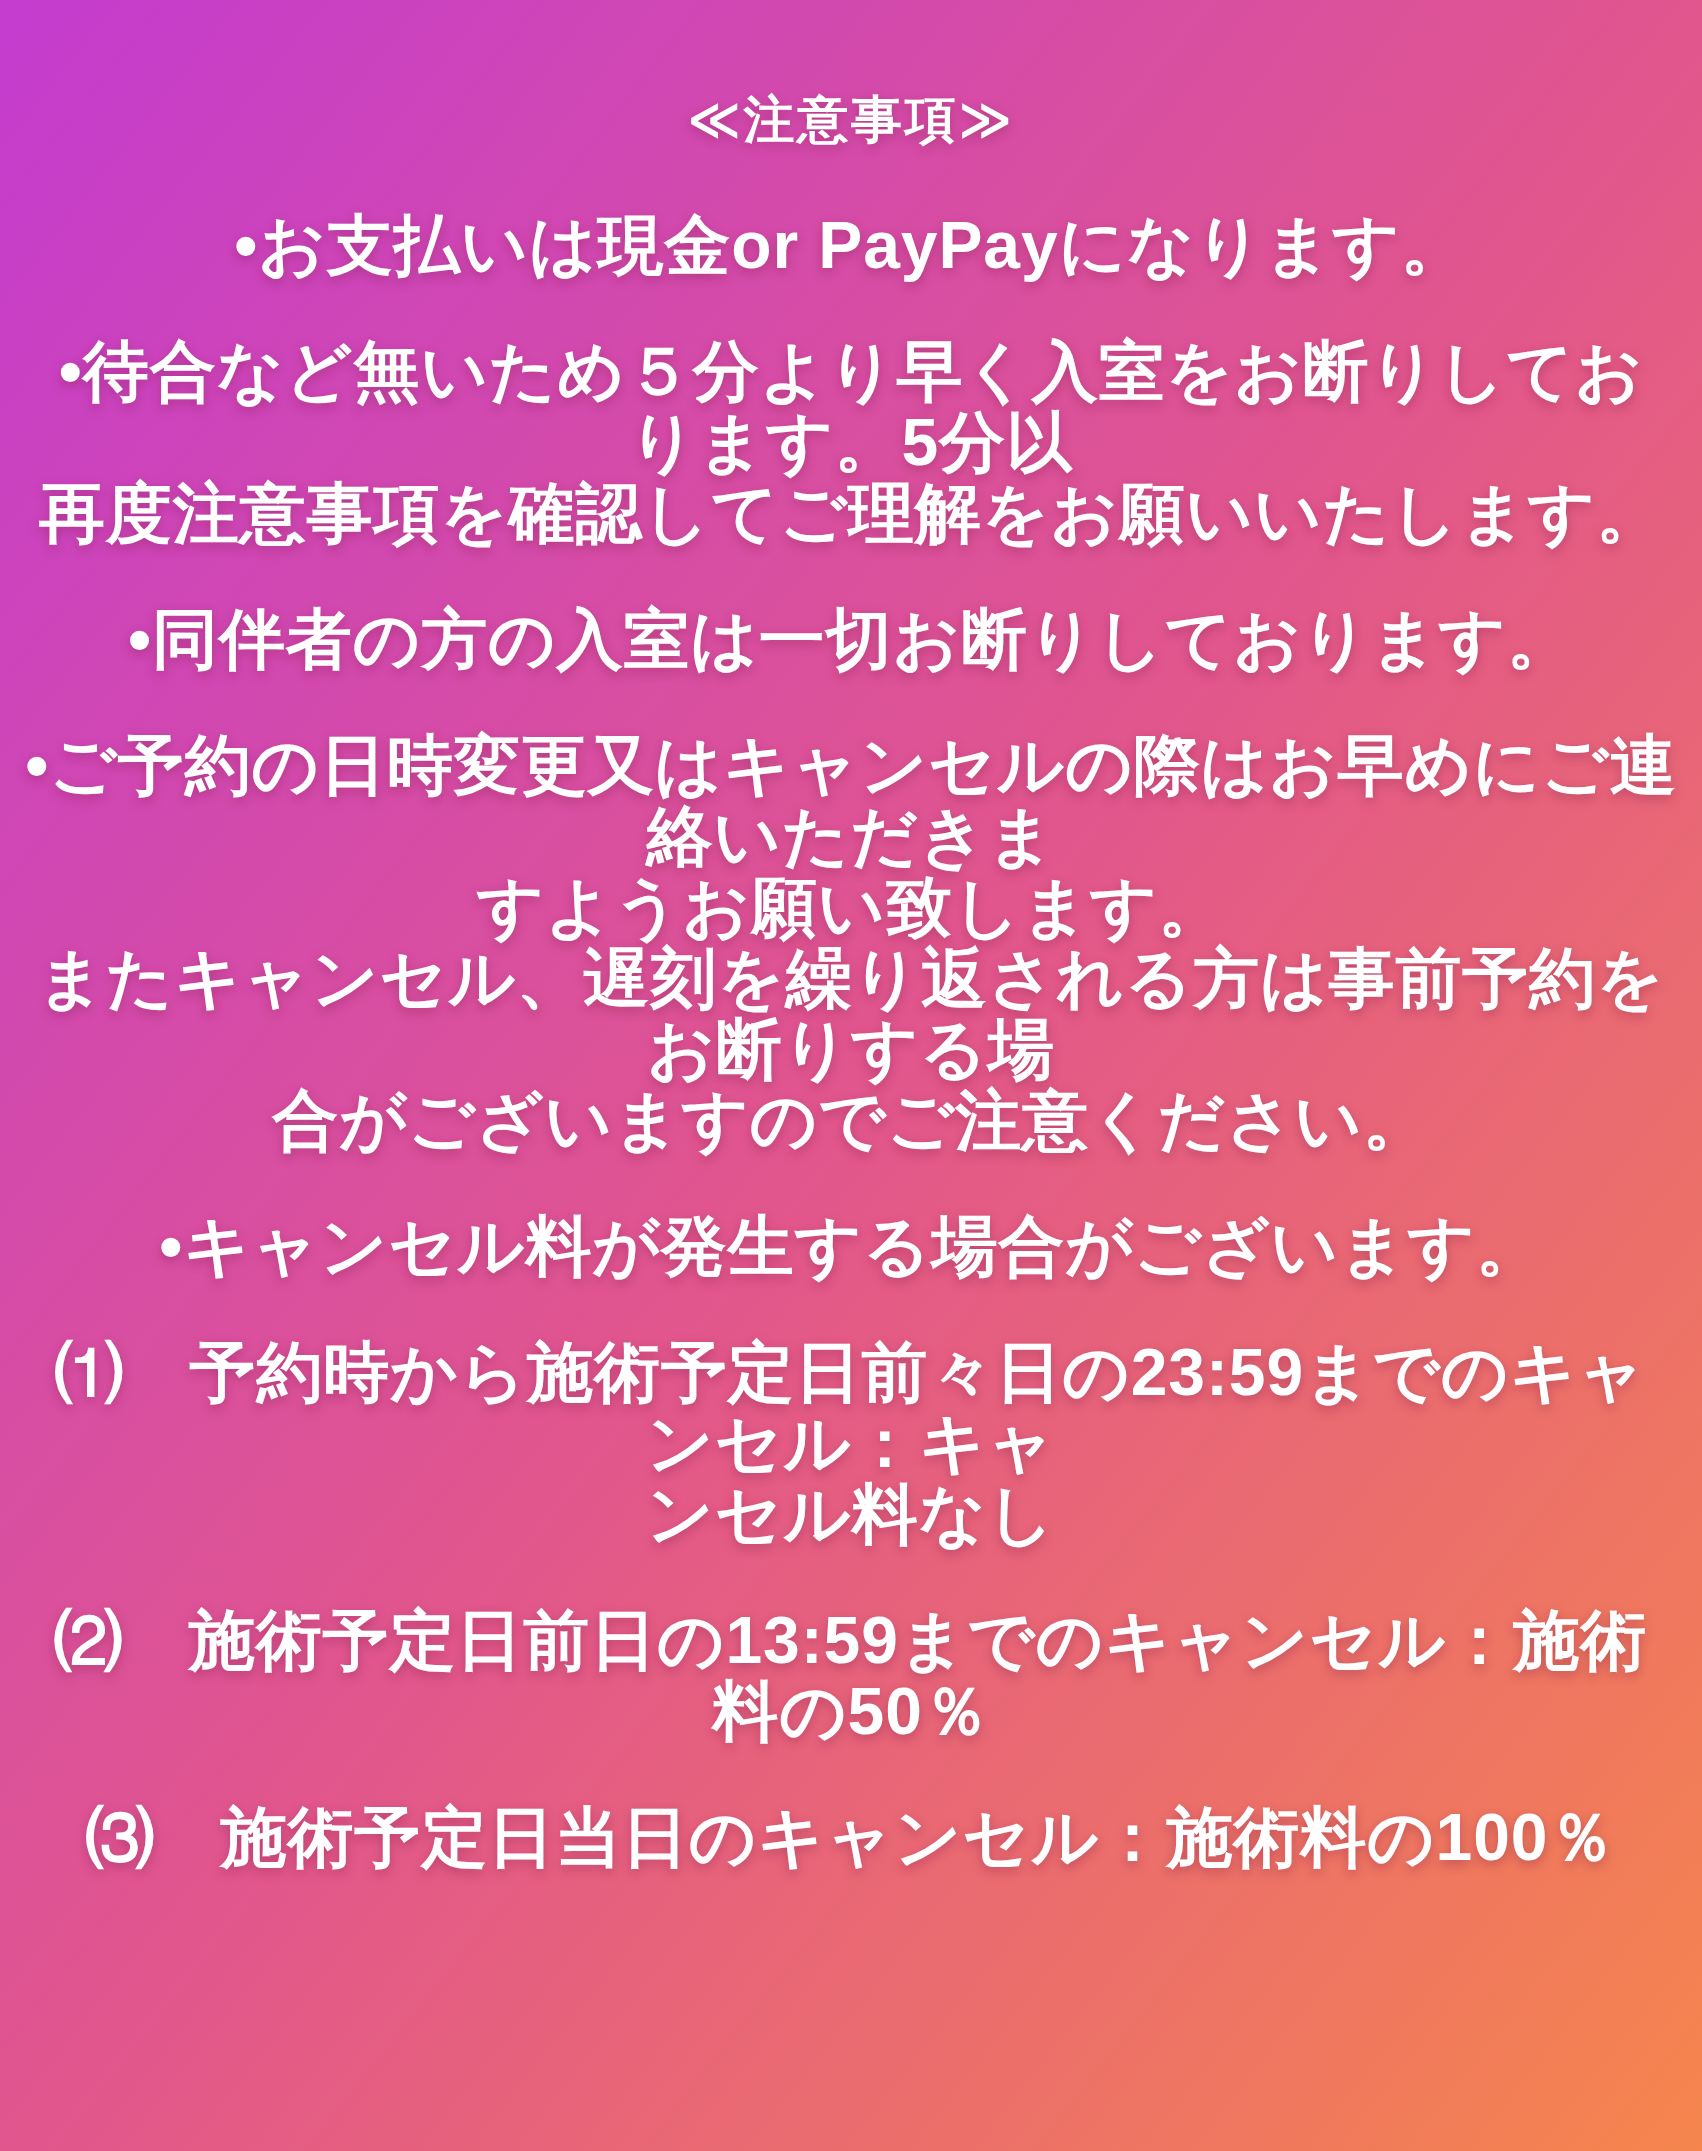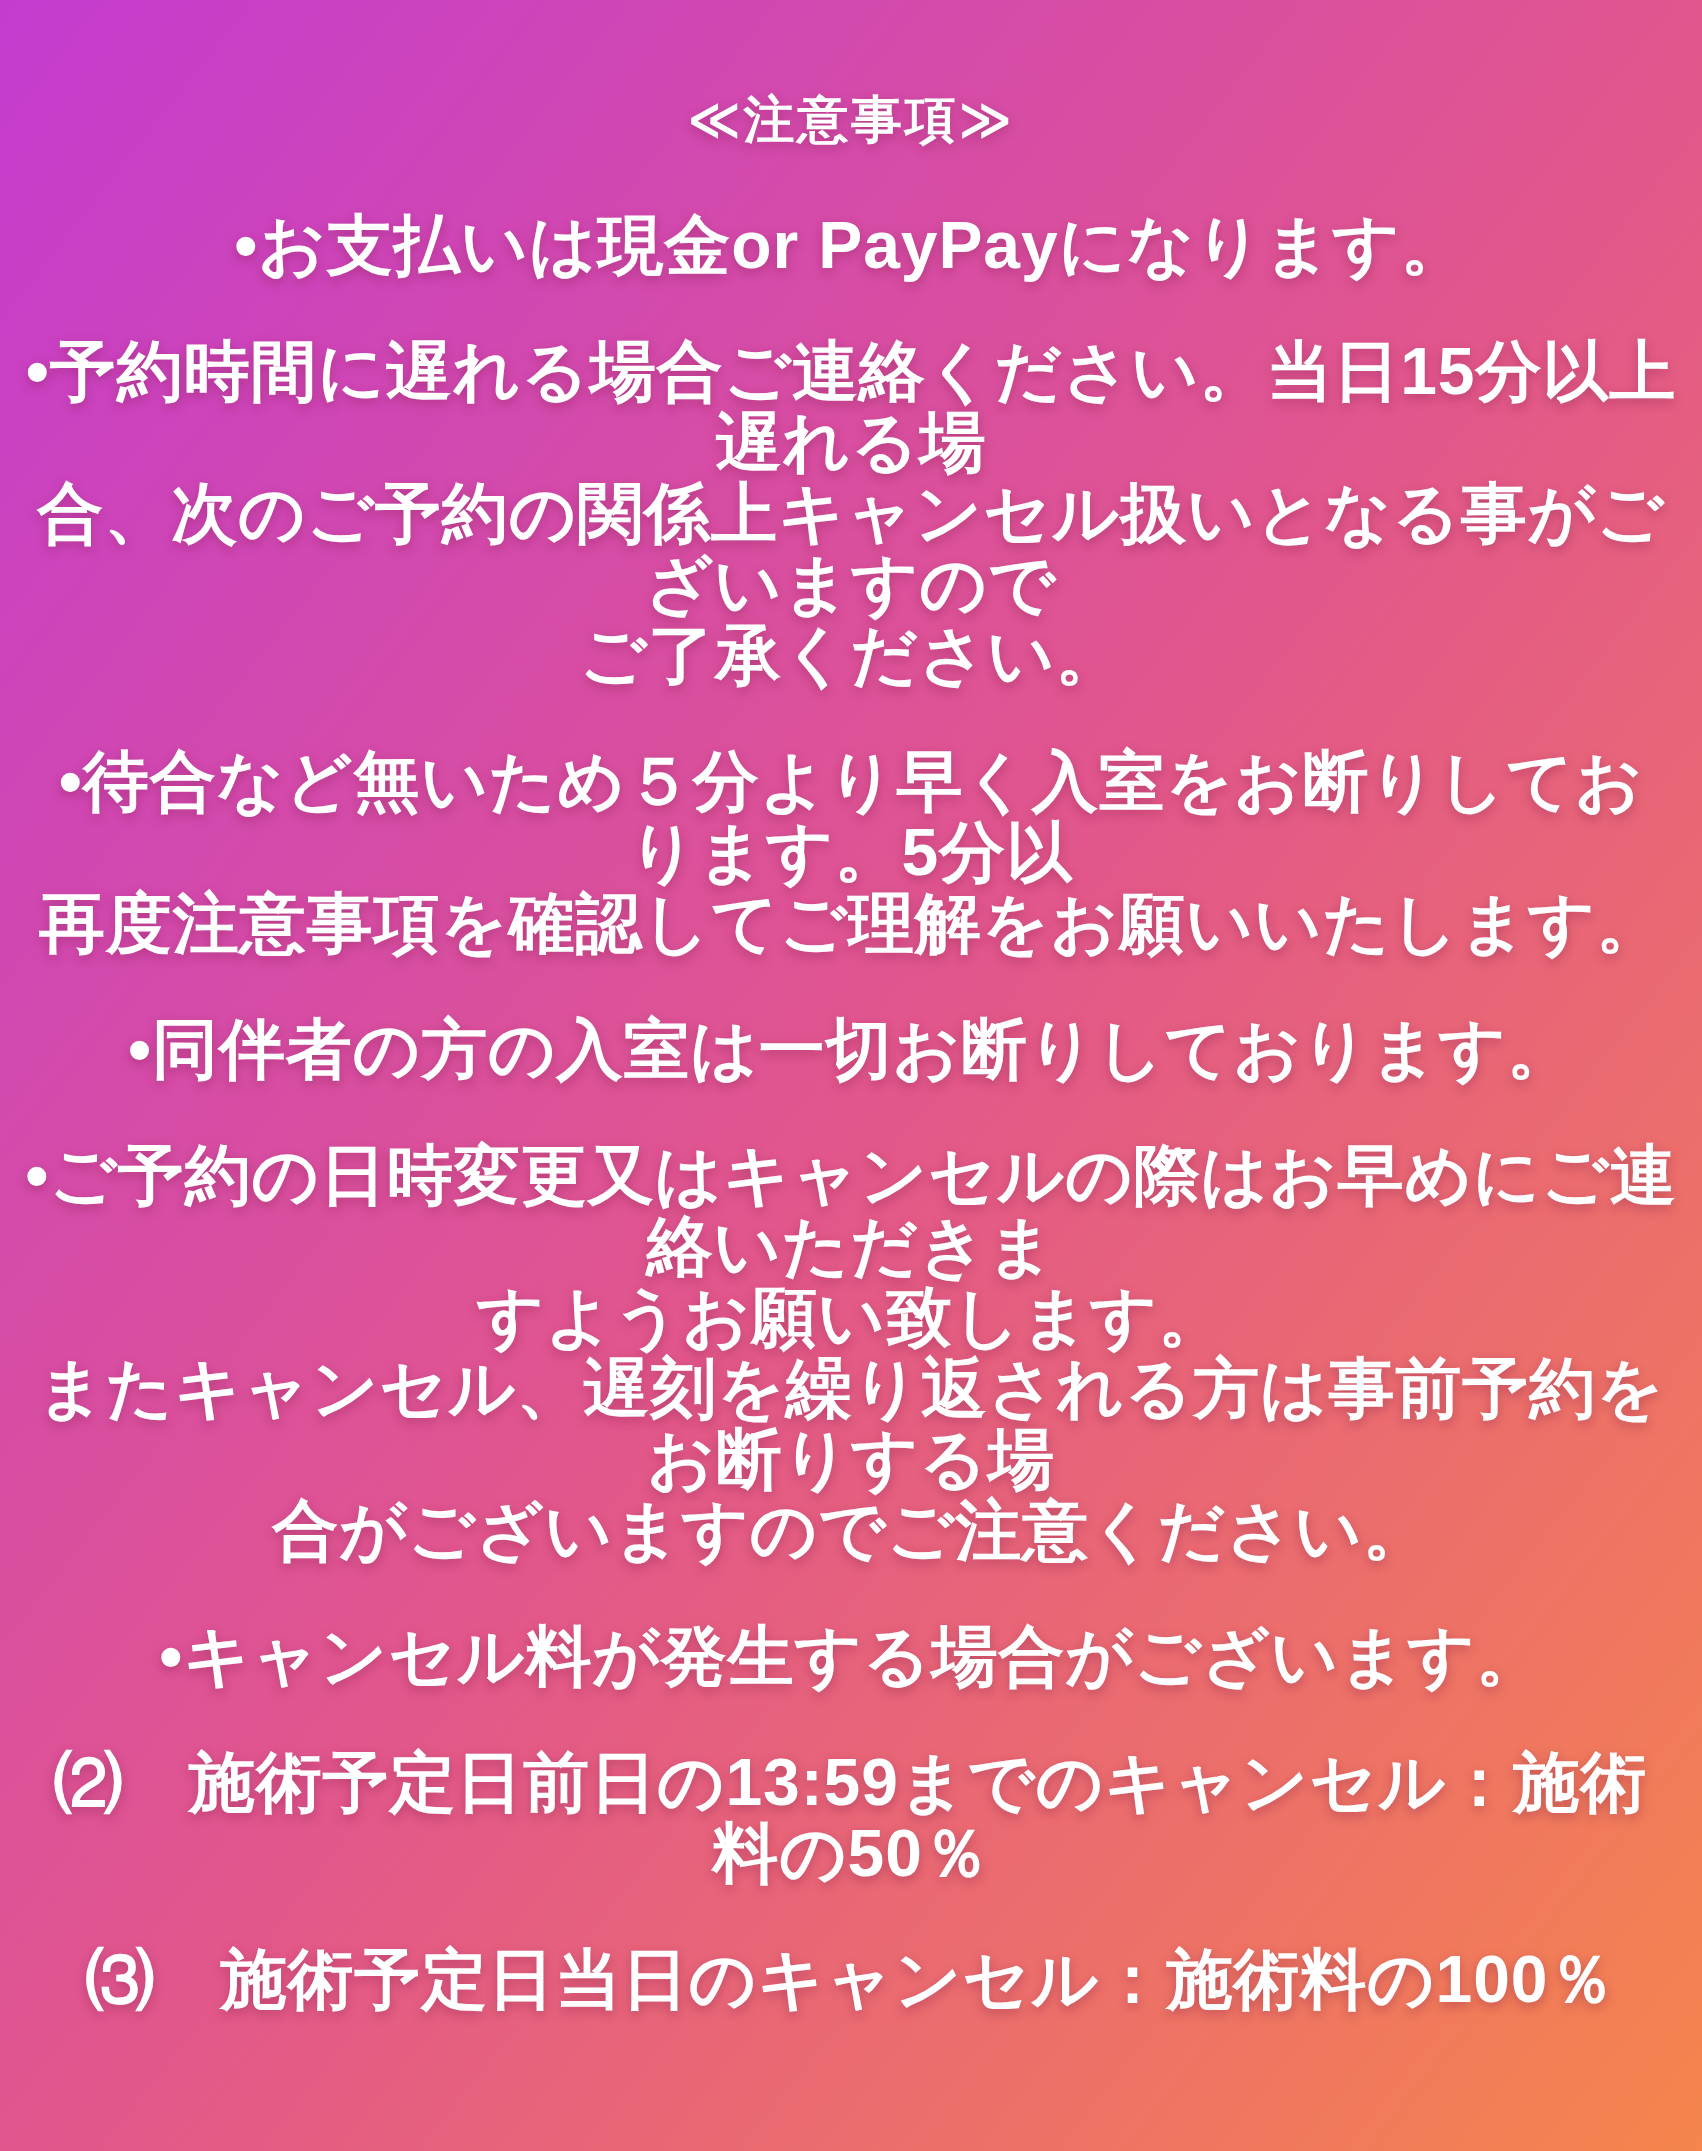--- a/index.html
+++ b/index.html
@@ -42,35 +42,34 @@
   }
 </style>
 </head>
 <body style="background: linear-gradient(to right bottom, rgb(196, 60, 207) 0%, rgb(226, 87, 139) 52%, rgb(245, 133, 77) 100%); color: rgb(255, 255, 255);">
 
 <main class="notice">
   <h1 class="title">≪注意事項≫</h1>
 
   <p class="para">•お支払いは現金or PayPayになります。</p>
 
-  <p class="para">•予約時間に遅れる場合ご連絡ください。当日15分以上遅れる場
-合、次のご予約の関係上キャンセル扱いとなる事がございますので
-ご了承ください。</p>
 
   <p class="para">•待合など無いため５分より早く入室をお断りしております。5分以
 再度注意事項を確認してご理解をお願いいたします。</p>
 
   <p class="para">•同伴者の方の入室は一切お断りしております。</p>
 
   <p class="para">•ご予約の日時変更又はキャンセルの際はお早めにご連絡いただきま
 すようお願い致します。
 またキャンセル、遅刻を繰り返される方は事前予約をお断りする場
 合がございますのでご注意ください。</p>
 
   <p class="para">•キャンセル料が発生する場合がございます。</p>
 
+  <p class="para">⑴　予約時から施術予定日前々日の23:59までのキャンセル：キャ
+ンセル料なし</p>
 
   <p class="para">⑵　施術予定日前日の13:59までのキャンセル：施術料の50％</p>
 
   <p class="para">⑶　施術予定日当日のキャンセル：施術料の100％</p>
 
 </main>
 
 
 </body></html>

